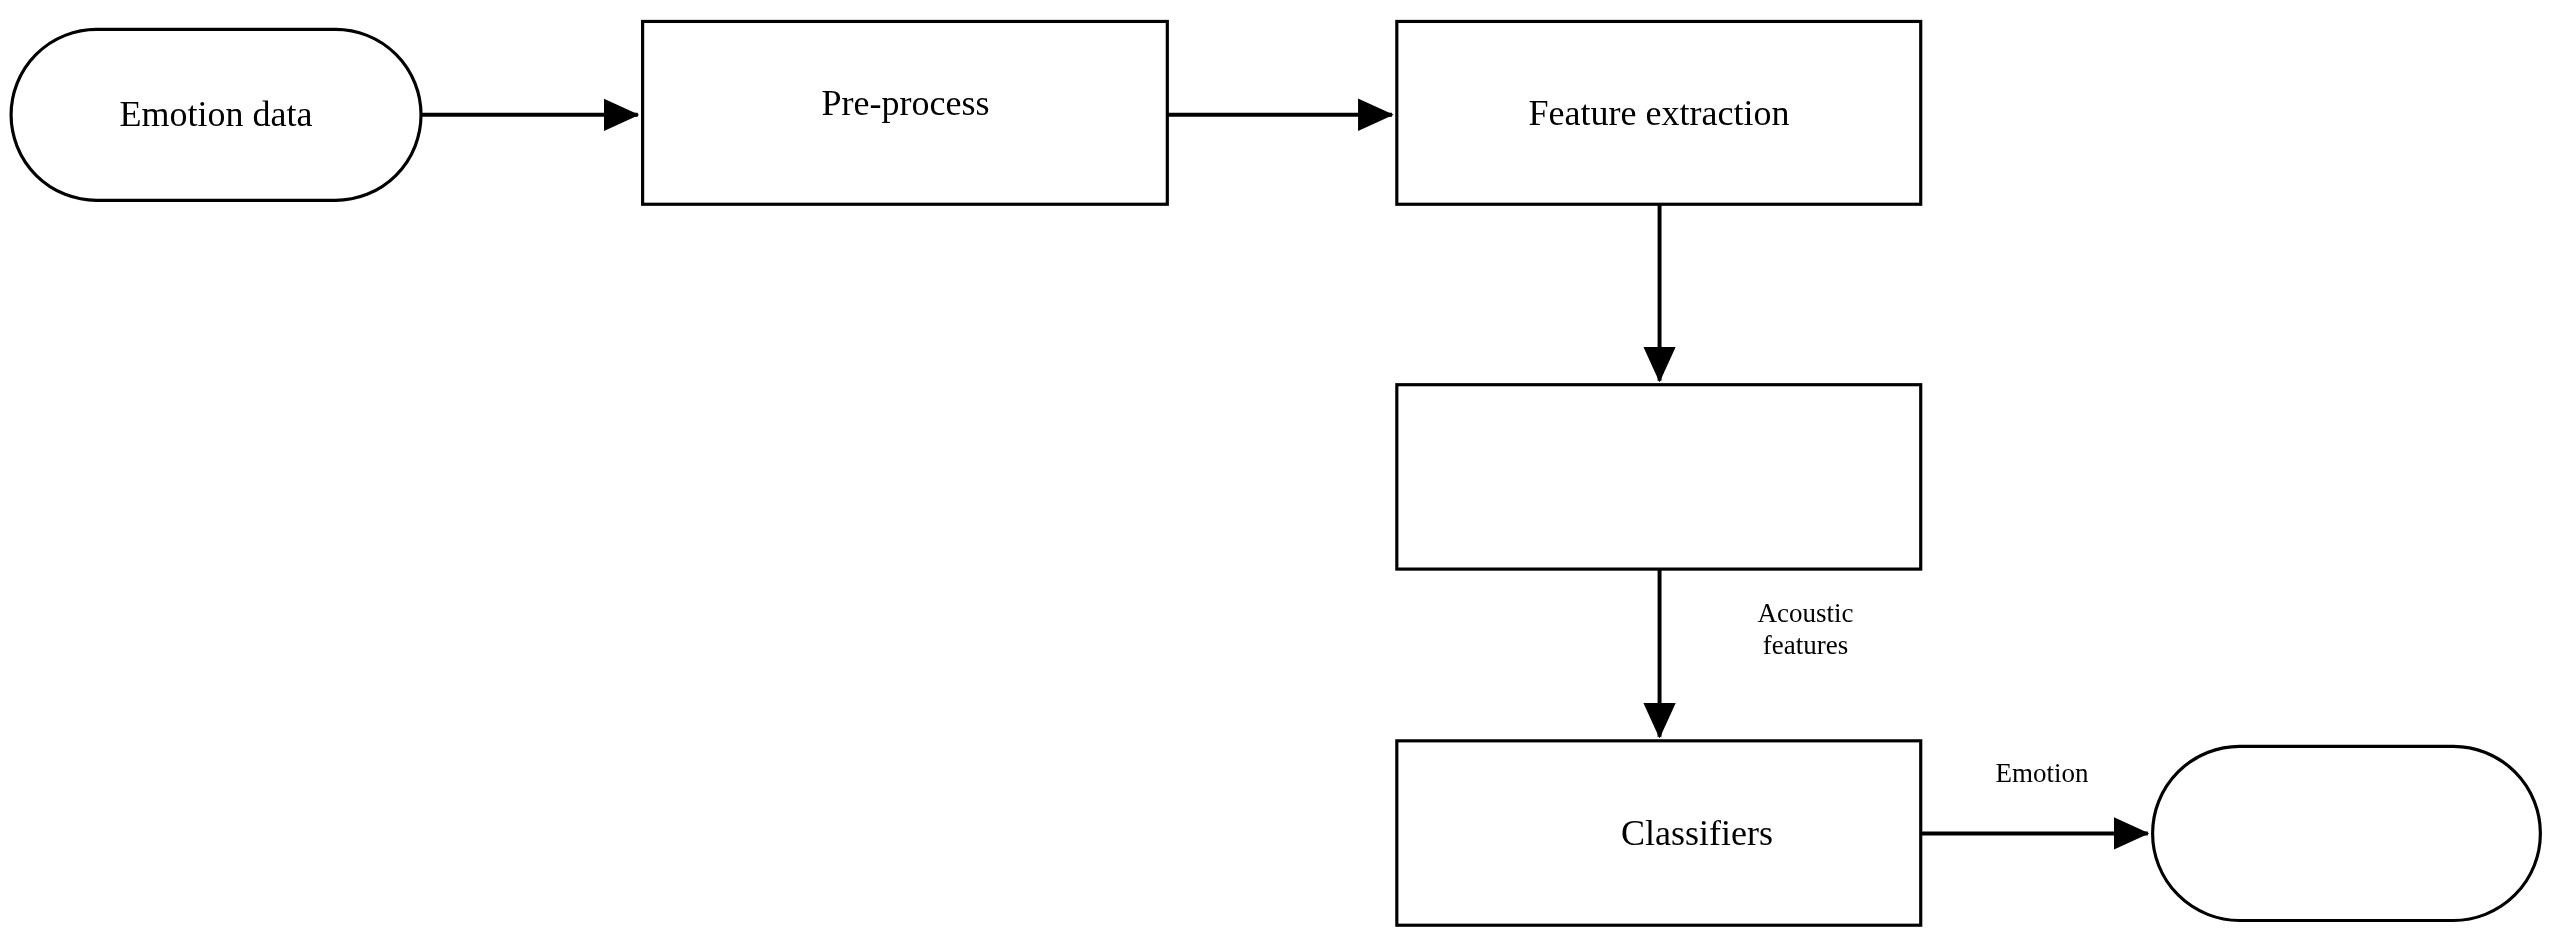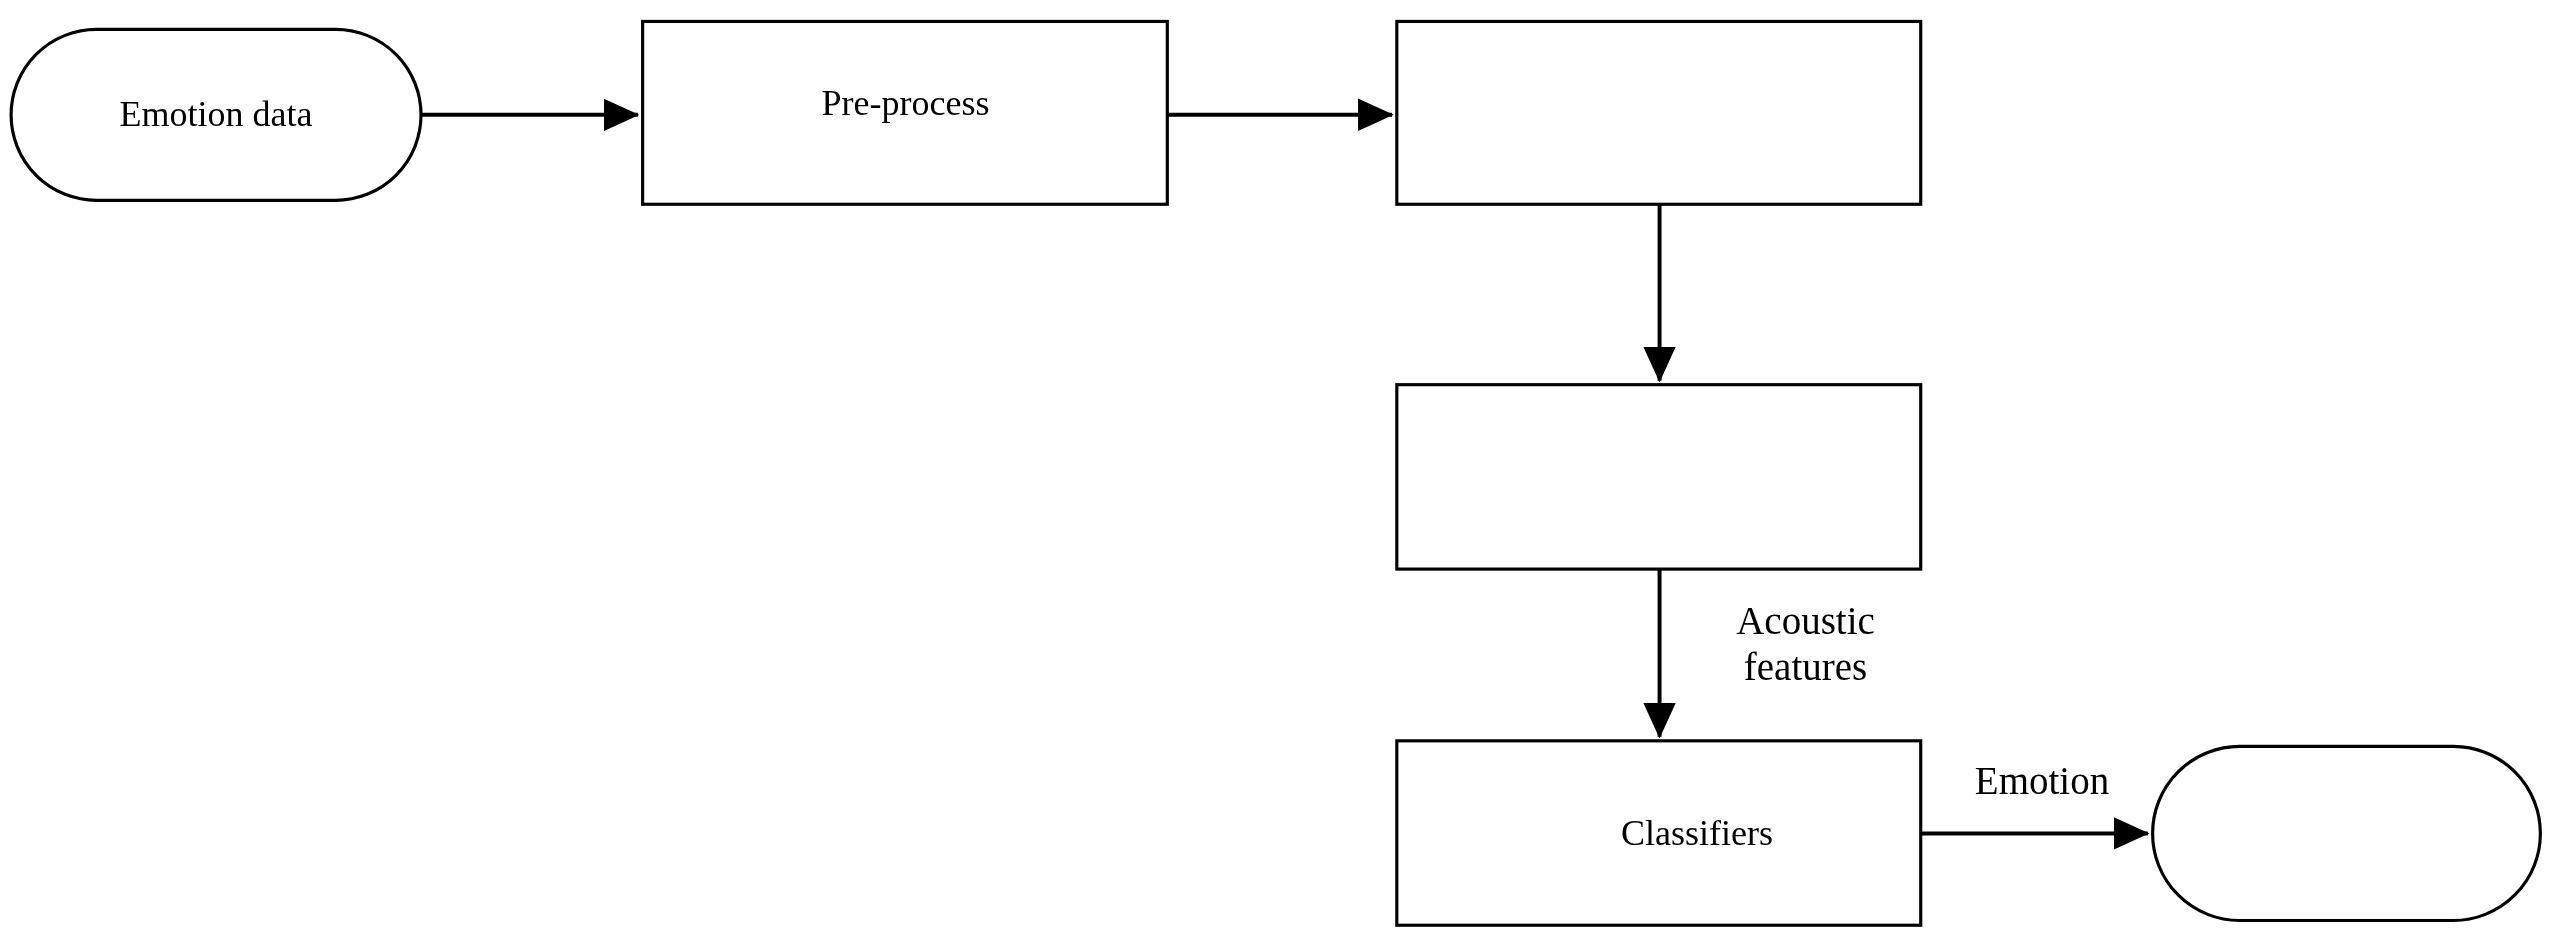--- a/index.html
+++ b/index.html
@@ -34,21 +34,21 @@
     font-family: "Liberation Serif", "DejaVu Serif", serif;
     font-size: 36px;
     line-height: 1.18;
     white-space: pre-line;
     pointer-events: none;
   }
   .edge-label {
     position: absolute;
     color: #000000;
     font-family: "Liberation Serif", "DejaVu Serif", serif;
-    font-size: 39px;
+    font-size: 27px;
     line-height: 1.18;
     text-align: center;
     white-space: pre-line;
     pointer-events: none;
   }
 </style>
 </head>
 <body>
 
 <div id="canvas">
@@ -80,20 +80,21 @@
 
     <line x1="2097" y1="719" x2="2097" y2="931" stroke="#000000" stroke-width="5" marker-end="url(#arrowhead)"></line>
 
     <line x1="2427" y1="1053" x2="2714" y2="1053" stroke="#000000" stroke-width="5" marker-end="url(#arrowhead)"></line>
   </svg>
 
   <div class="node-label" style="left:11px; top:29px; width:410px; height:171px;">Emotion data</div>
 
   <div class="node-label" style="left:643px; top:21.4px; width:525px; height:163px;">Pre-process</div>
 
+  <div class="node-label" style="left:1397px; top:21.4px; width:524px; height:183px;">Feature extraction</div>
 
 
   <div class="node-label" style="left:1397px; top:741px; width:600px; height:184px;">Classifiers</div>
 
 
   <div class="edge-label" style="left:1687px; top:598px; width:237px;">Acoustic
 features</div>
 
   <div class="edge-label" style="left:1931px; top:758px; width:222px;">Emotion</div>
 

